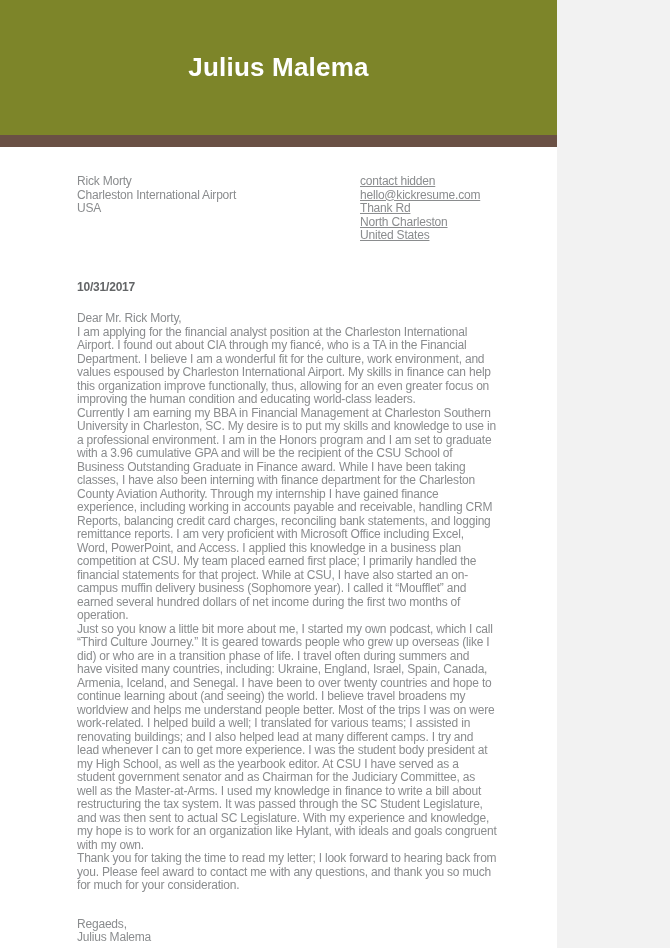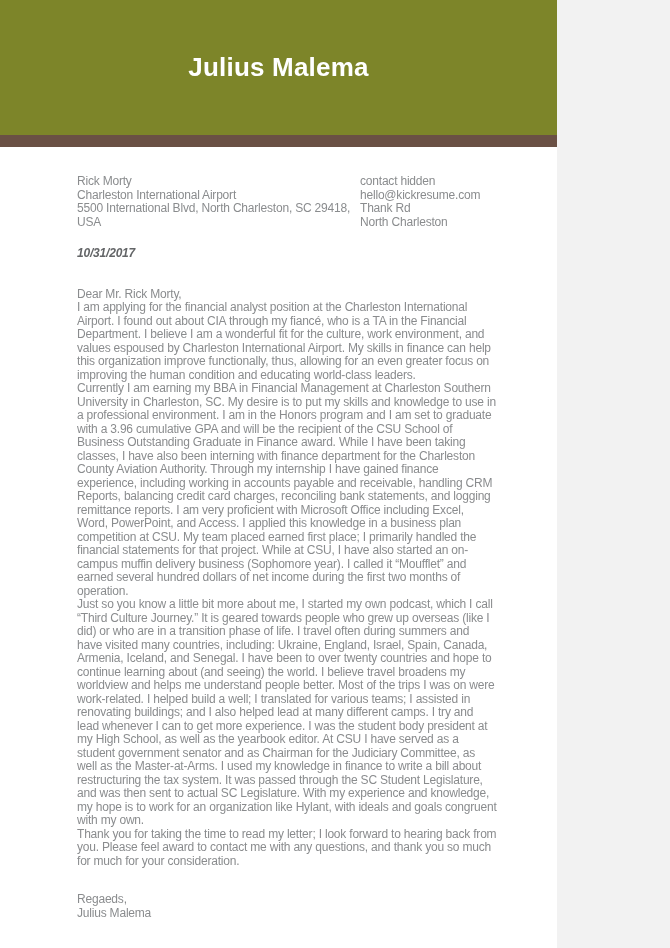--- a/index.html
+++ b/index.html
@@ -36,56 +36,56 @@
     padding: 28px 60px 0 77px;
     color: #8a8c8e;
     font-size: 12px;
     line-height: 13.5px;
     letter-spacing: -0.2px;
   }
   .address-row {
     display: flex;
   }
   .address-col-left { width: 283px; flex: 0 0 283px; }
-  .address-col-right { flex: 1; }
+  .address-col-right { flex: 1; text-decoration: underline; }
   .address-line { display: block; }
-  .meta-block { margin-top: 18px; font-style: italic; }
+  .meta-block { margin-top: 38px; }
   .date-line {
     font-weight: 700;
     color: #636567;
   }
   .subject-line { color: #8a8c8e; }
-  .salutation { margin-top: 27px; }
+  .salutation { margin-top: 18px; }
   .body-paragraph { }
   .signature-block { margin-top: 25px; }
 </style>
 </head>
 <body>
 
 <div class="page">
 
   <div class="header-band">
     <div class="header-name">Julius Malema</div>
   </div>
   <div class="header-stripe"></div>
 
   <div class="content">
 
     <div class="address-row">
       <div class="address-col-left">
         <span class="address-line">Rick Morty</span>
         <span class="address-line">Charleston International Airport</span>
-        <span class="address-line">5500 International Blvd, North Charleston, SC 29418,</span>
         <span class="address-line">USA</span>
       </div>
       <div class="address-col-right">
         <span class="address-line">contact hidden</span>
         <span class="address-line">hello@kickresume.com</span>
         <span class="address-line">Thank Rd</span>
         <span class="address-line">North Charleston</span>
+        <span class="address-line">United States</span>
       </div>
     </div>
 
     <div class="meta-block">
       <div class="date-line">10/31/2017</div>
     </div>
 
     <div class="salutation">Dear Mr. Rick Morty,</div>
 
     <p class="body-paragraph">I am applying for the financial analyst position at the Charleston International Airport. I found out about CIA through my fiancé, who is a TA in the Financial Department. I believe I am a wonderful fit for the culture, work environment, and values espoused by Charleston International Airport. My skills in finance can help this organization improve functionally, thus, allowing for an even greater focus on improving the human condition and educating world-class leaders.</p>

